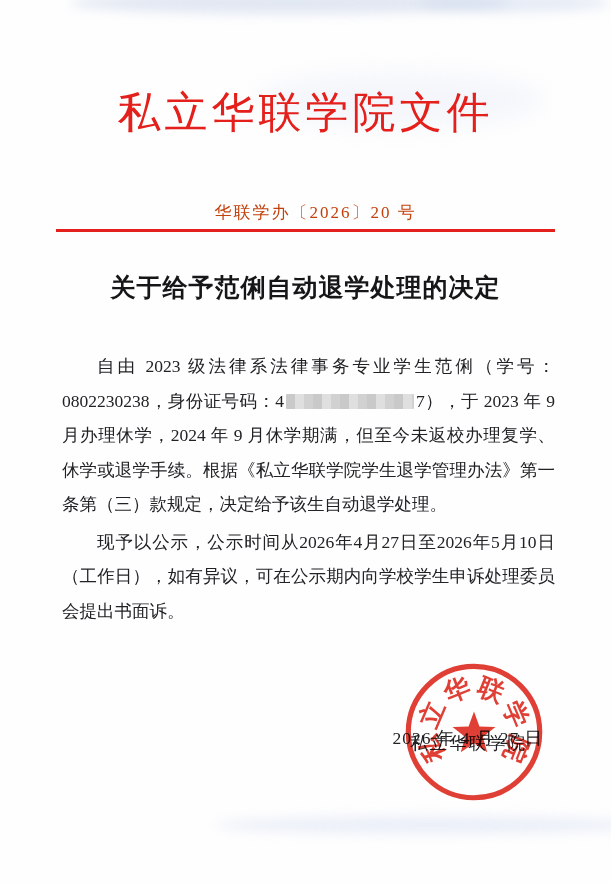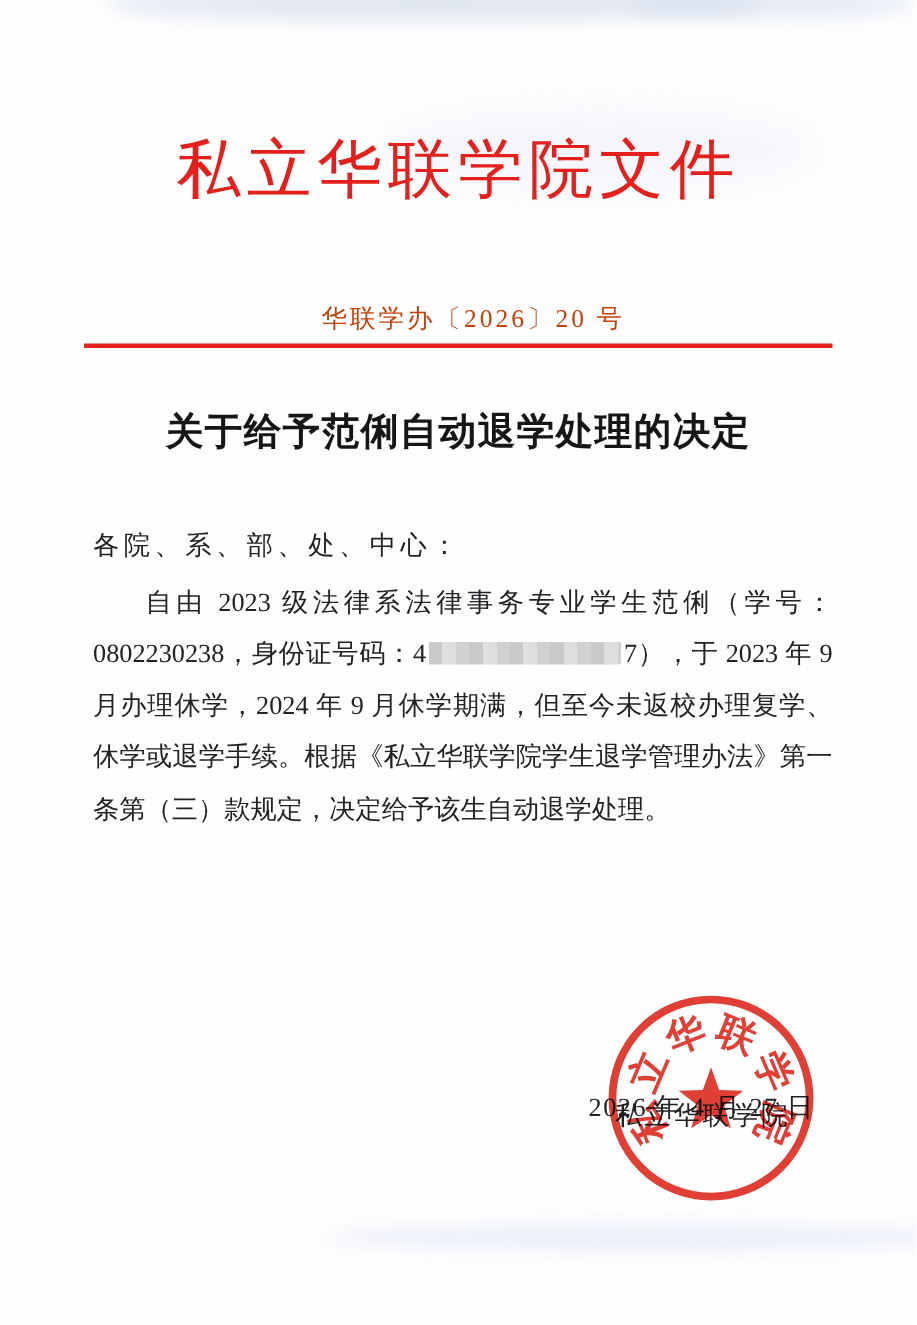--- a/index.html
+++ b/index.html
@@ -94,22 +94,22 @@
 
   <div class="org-title">私立华联学院文件</div>
 
   <div class="doc-number">华联学办〔2026〕20 号</div>
 
   <div class="red-rule"></div>
 
   <div class="doc-title">关于给予范俐自动退学处理的决定</div>
 
   <div class="body-block">
-    <p class="salutation">各院、系、部、处、中心：</p>
     <p class="para"><span>自由 2023 级法律系法律事务专业学生范俐（学号：0802230238，身份证号码：4</span><span class="redaction"></span><span>7），于 2023 年 9 月办理休学，2024 年 9 月休学期满，但至今未返校办理复学、休学或退学手续。根据《私立华联学院学生退学管理办法》第一条第（三）款规定，决定给予该生自动退学处理。</span></p>
+    <p class="para">现予以公示，公示时间从2026年4月27日至2026年5月10日（工作日），如有异议，可在公示期内向学校学生申诉处理委员会提出书面诉。</p>
   </div>
 
   <div class="sig-org">私立华联学院</div>
 
   <div class="sig-date">2026 年 4 月 27 日</div>
 
   <svg class="seal" viewBox="0 0 150 150">
     <circle cx="75" cy="76" r="64" fill="none" stroke="#dc2418" stroke-width="5"></circle>
     <polygon fill="#dc2418" points="75,56 80.3,70.7 95.9,71.2 83.6,80.8 87.9,95.8 75,87 62.1,95.8 66.4,80.8 54.1,71.2 69.7,70.7"></polygon>
     <g font-size="25" font-weight="bold" fill="#dc2418" font-family="Liberation Serif, DejaVu Serif, serif" text-anchor="middle">

